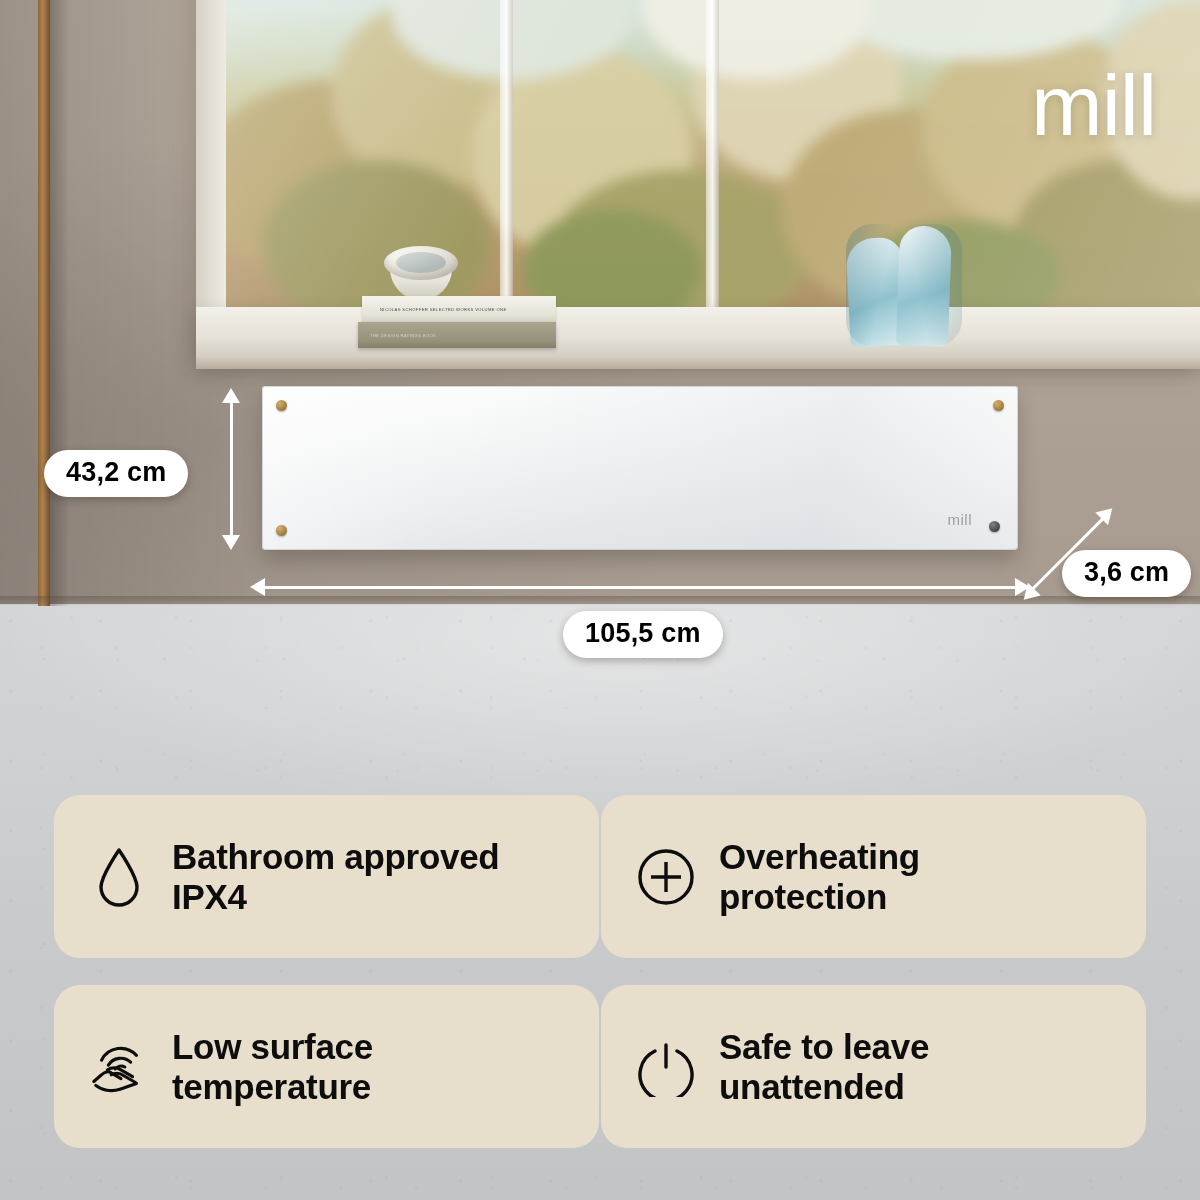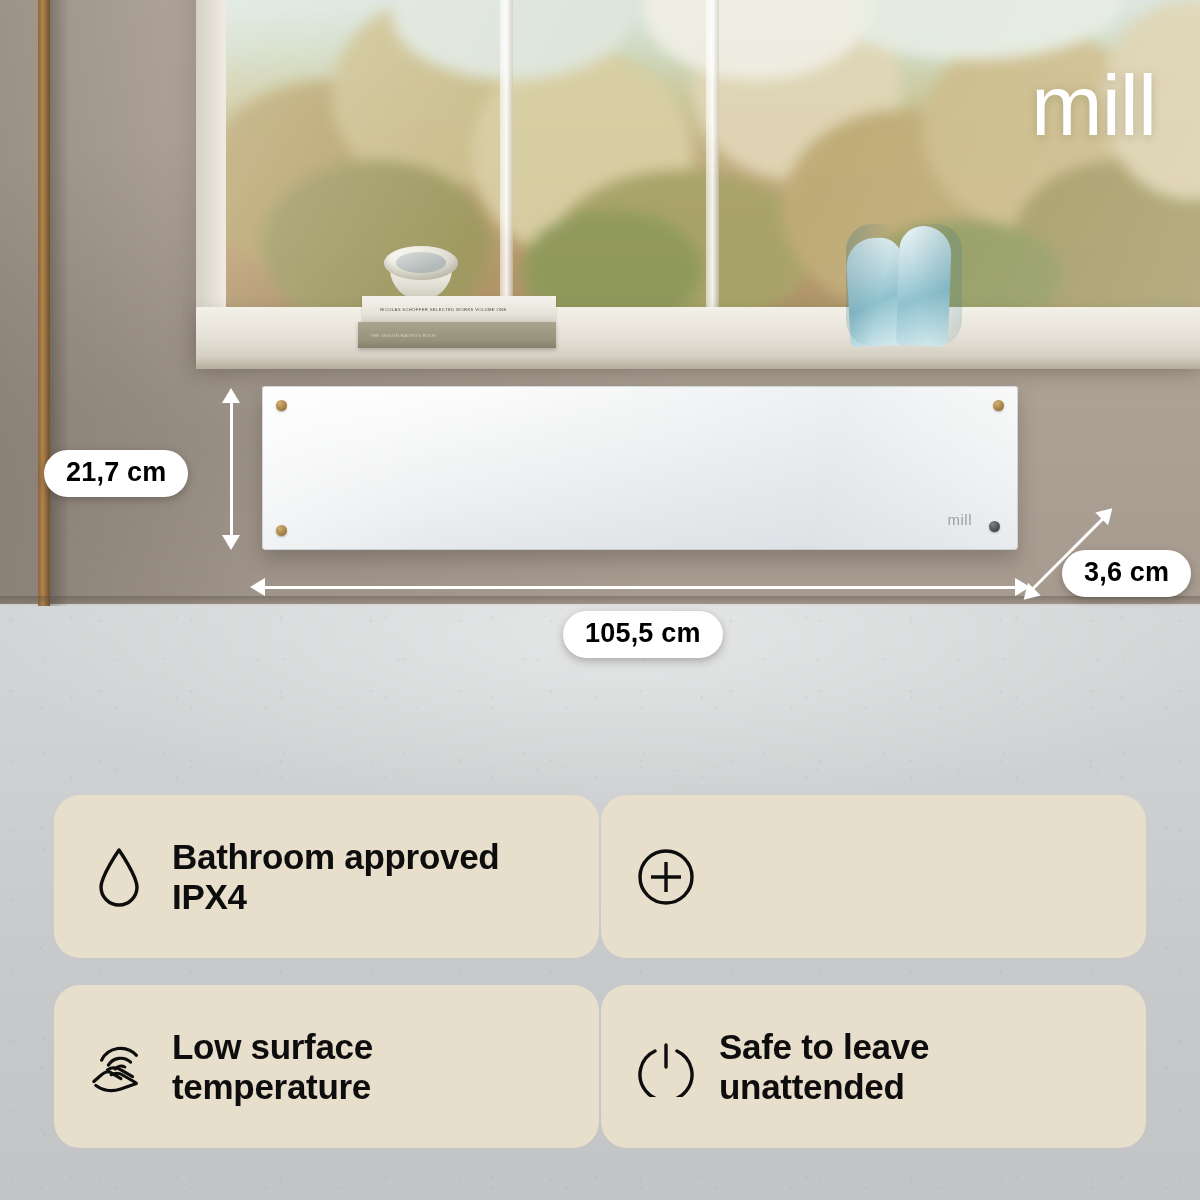--- a/index.html
+++ b/index.html
@@ -357,21 +357,21 @@
     </div>
   </div>
 
   <div class="brand-logo">mill</div>
 
   <div class="v-arrow">
     <div class="head-up"></div>
       <div class="shaft"></div>
       <div class="head-dn"></div>
   </div>
-  <div class="pill" style="left:44px; top:450px;">21,7 cm</div>
+  <div class="pill" style="left:44px; top:450px;">43,2 cm</div>
 
   <div class="h-arrow">
     <div class="head-l"></div>
       <div class="shaft"></div>
       <div class="head-r"></div>
   </div>
   <div class="pill" style="left:563px; top:611px;">105,5 cm</div>
 
   <div class="d-arrow">
     <div class="head-tr"></div>
@@ -392,20 +392,22 @@
 IPX4</span>
     </div>
 
     <div class="card">
       <span class="icon">
         <svg width="60" height="60" viewBox="0 0 60 60">
           <circle cx="30" cy="30" r="26" fill="none" stroke="#0d0d0d" stroke-width="3.4"></circle>
           <path d="M30 15 V45 M15 30 H45" fill="none" stroke="#0d0d0d" stroke-width="3.4" stroke-linecap="butt"></path>
         </svg>
       </span>
+      <span class="label">Overheating
+protection</span>
     </div>
 
     <div class="card">
       <span class="icon">
         <svg width="64" height="58" viewBox="0 0 64 58">
           <g fill="none" stroke="#0d0d0d" stroke-width="3.2" stroke-linecap="round" stroke-linejoin="round">
             <path d="M14 22 A22 22 0 0 1 50 17"></path>
             <path d="M21 27 A15 15 0 0 1 44 24"></path>
             <path d="M28 31 A8 8 0 0 1 38 29"></path>
             <path d="M6 44 L14 37 C17 34 21 33 24 35 L34 41"></path>

